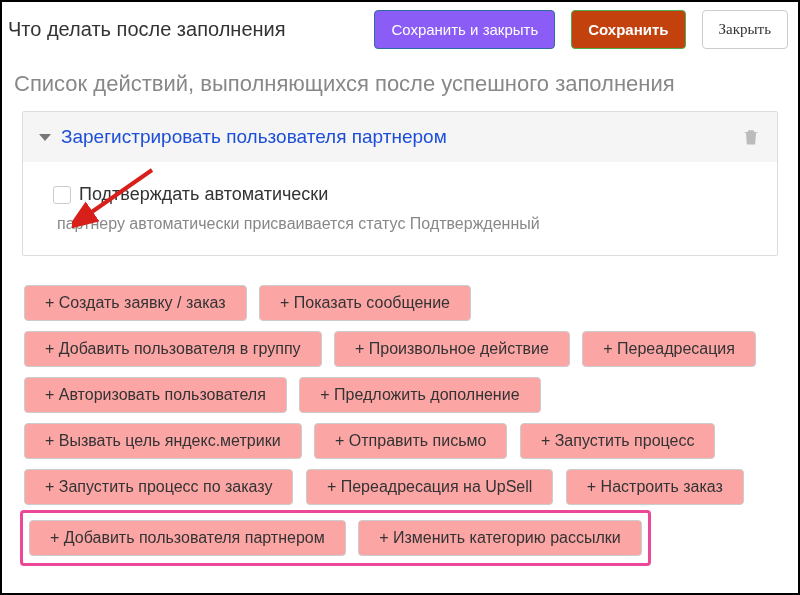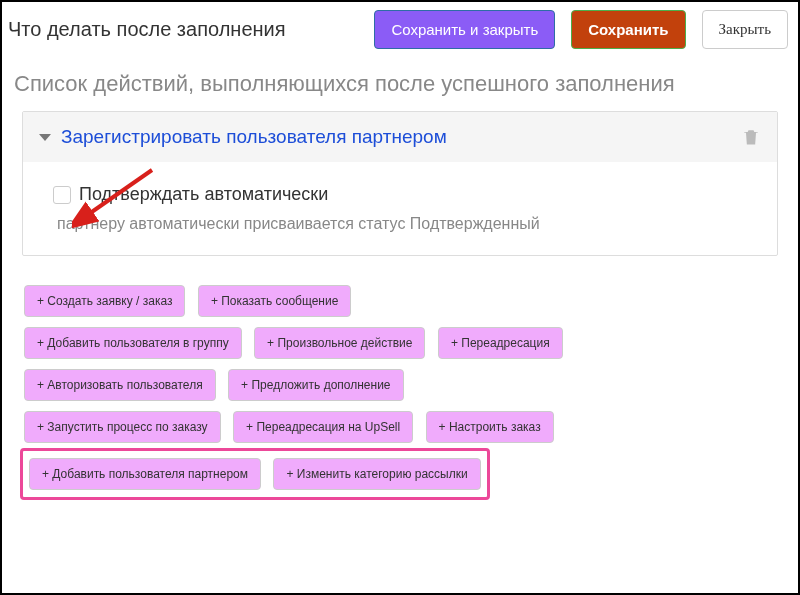--- a/index.html
+++ b/index.html
@@ -105,25 +105,25 @@
     left:70px;
     pointer-events:none;
   }
   .actions-area {
     padding: 4px 18px;
   }
   .pill {
     display:inline-block;
     border:1px solid #ccc;
     border-radius:4px;
-    padding:8px 12px;
+    padding:8px 20px;
     margin:5px 4px;
-    font-size:12px;
+    font-size:16px;
     color:#333;
-    background:#f0abfc;
+    background:#fca5a5;
     cursor:pointer;
     white-space:nowrap;
   }
   .row { display:block; }
   .highlight-row {
     border:3px solid #ec4899;
     border-radius:4px;
     padding:2px 2px;
     display:inline-block;
   }
@@ -176,20 +176,25 @@
   <div class="row">
     <span class="pill">+ Добавить пользователя в группу</span>
     <span class="pill">+ Произвольное действие</span>
     <span class="pill">+ Переадресация</span>
   </div>
   <div class="row">
     <span class="pill">+ Авторизовать пользователя</span>
     <span class="pill">+ Предложить дополнение</span>
   </div>
   <div class="row">
+    <span class="pill">+ Вызвать цель яндекс.метрики</span>
+    <span class="pill">+ Отправить письмо</span>
+    <span class="pill">+ Запустить процесс</span>
+  </div>
+  <div class="row">
     <span class="pill">+ Запустить процесс по заказу</span>
     <span class="pill">+ Переадресация на UpSell</span>
     <span class="pill">+ Настроить заказ</span>
   </div>
   <div class="row">
     <span class="highlight-row">
       <span class="pill">+ Добавить пользователя партнером</span>
       <span class="pill">+ Изменить категорию рассылки</span>
     </span>
   </div>

